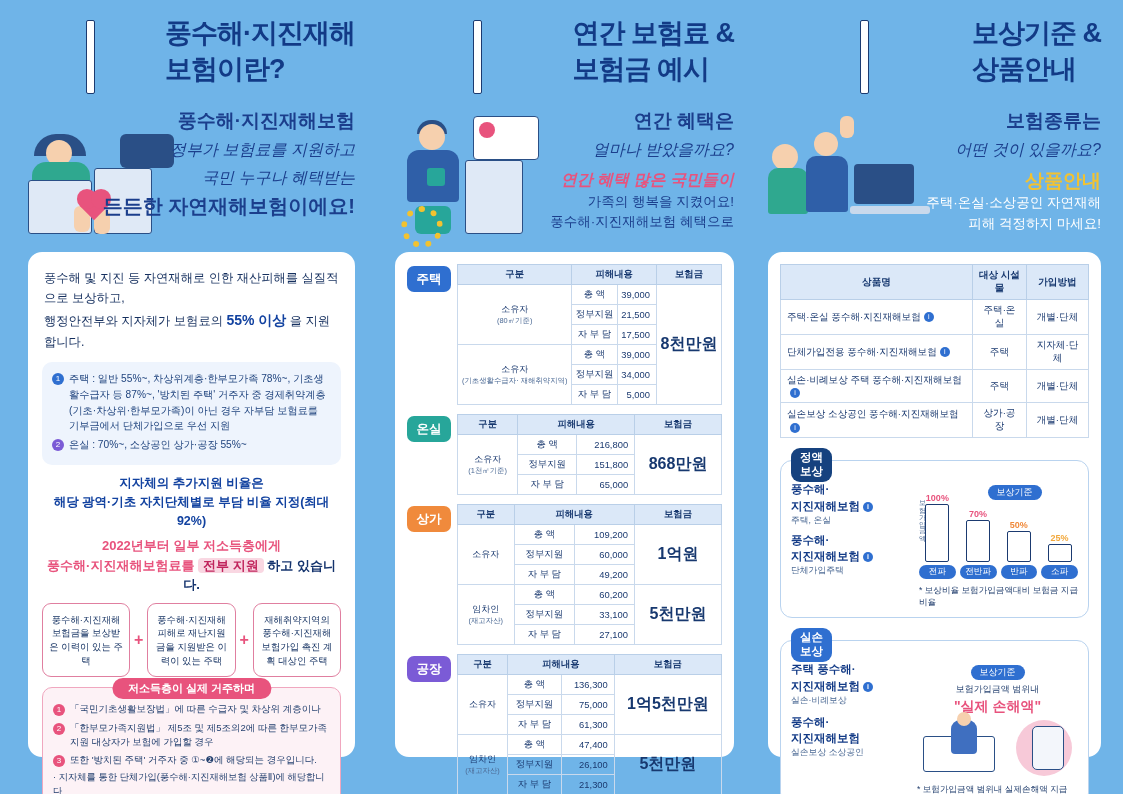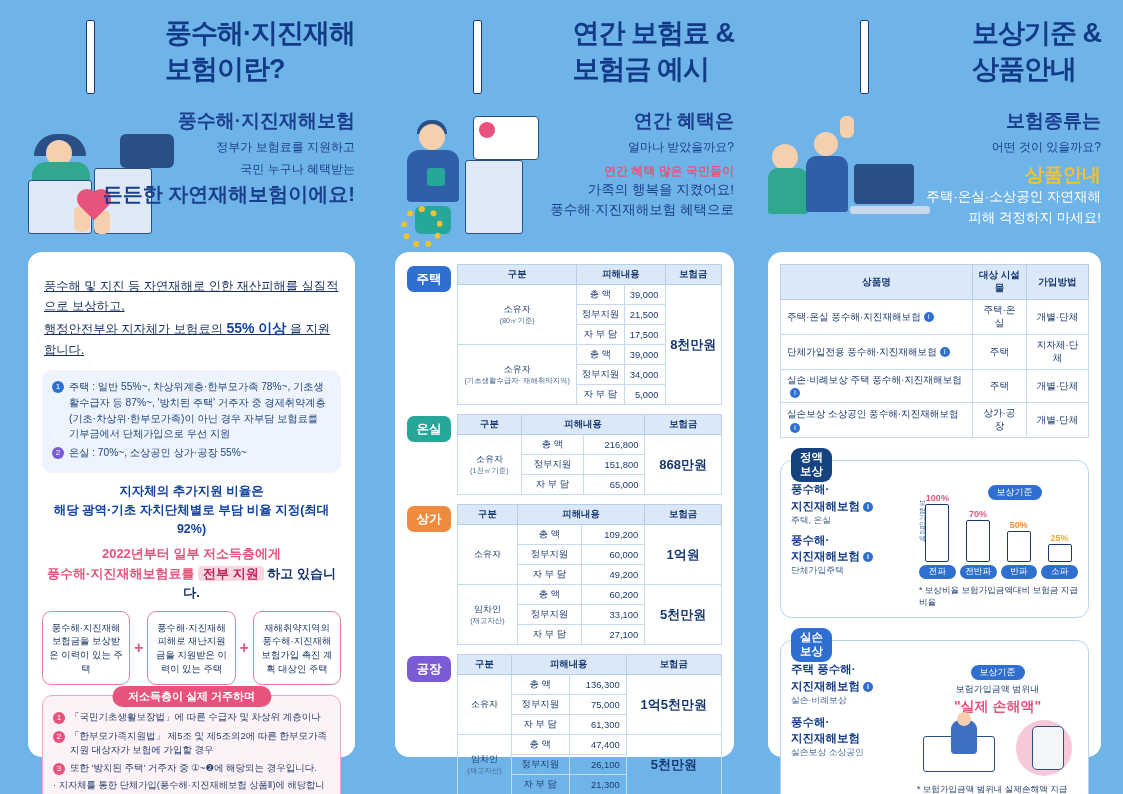--- a/index.html
+++ b/index.html
@@ -20,31 +20,31 @@
   .head{display:flex;gap:12px;align-items:flex-start;margin-bottom:10px;}
   .head .bar{width:7px;height:72px;background:#fff;border-radius:2px;flex:0 0 7px;margin-top:4px;}
   .head h1{
     margin:0;color:#123a86;font-size:27px;line-height:1.33;font-weight:bold;letter-spacing:-1px;
   }
 
   
   .hero{position:relative;height:140px;margin-bottom:8px;}
   .hero .txt{position:absolute;right:0;top:4px;text-align:right;color:#123a86;}
   .hero .t1{font-size:19px;font-weight:bold;color:#1b3e8c;line-height:1.35;}
-  .hero .t2{font-size:12px;color:#1b3e8c;line-height:1.5;margin-top:4px;}
+  .hero .t2{font-size:16px;color:#1b3e8c;line-height:1.5;margin-top:4px;font-style:italic;}
   .hero .t3{font-size:13.5px;color:#1b3e8c;line-height:1.5;}
   .hero .pink{color:#e8537d;font-weight:bold;}
 
   
   .card{background:#fff;border-radius:14px;padding:14px 14px 12px;box-sizing:border-box;}
   .card1{height:505px;}
   .card2{height:505px;padding:12px 12px 10px;}
   .card3{height:505px;padding:12px 12px 10px;}
 
-  .p-lead{font-size:12.3px;color:#16305f;line-height:1.65;margin:10px 2px 10px;text-decoration:underline;}
+  .p-lead{font-size:12.3px;color:#16305f;line-height:1.65;margin:2px 2px 10px;}
   .p-lead b{color:#1242a0;font-size:14px;}
 
   .bluebox{background:#eef4fd;border-radius:10px;padding:9px 10px;font-size:10.2px;color:#21457f;line-height:1.55;}
   .bluebox .row{display:flex;gap:5px;margin-bottom:3px;}
   .dotnum{flex:0 0 12px;height:12px;border-radius:50%;background:#2f6fd0;color:#fff;font-size:8px;line-height:12px;text-align:center;margin-top:2px;}
   .dotnum.v2{background:#7b5bd6;}
 
   .centerline{text-align:center;font-size:12.5px;color:#1242a0;font-weight:bold;line-height:1.5;margin:9px 0 6px;}
 
   .pinkline{text-align:center;font-size:13px;color:#14336d;font-weight:bold;line-height:1.5;margin:4px 0 8px;}
@@ -69,21 +69,21 @@
   .tlabel{flex:0 0 44px;height:26px;border-radius:7px;background:#2f6fd0;color:#fff;font-size:12.5px;font-weight:bold;
           display:flex;align-items:center;justify-content:center;margin-top:2px;margin-right:6px;}
   .tlabel.green{background:#27a69a;}
   .tlabel.orange{background:#f08a3c;}
   .tlabel.purple{background:#7b5bd6;}
   table.dt{border-collapse:collapse;width:280px;font-size:9.4px;color:#1b3a70;}
   table.dt th{background:#dbe8f8;border:1px solid #b9cfe8;font-weight:bold;padding:2px 2px;color:#17386f;height:15px;}
   table.dt td{border:1px solid #c9d9ec;padding:2px 3px;text-align:center;height:15px;}
   table.dt td.l{text-align:center;font-size:9px;line-height:1.25;}
   table.dt td.r{text-align:right;padding-right:6px;}
-  table.dt td.amt{font-weight:bold;font-size:13px;color:#17386f;}
+  table.dt td.amt{font-weight:bold;font-size:16px;color:#17386f;}
   .sub{font-size:7.4px;color:#4c6a95;display:block;}
 
   
   table.pt{border-collapse:collapse;width:100%;font-size:9.6px;color:#1b3a70;margin-bottom:10px;}
   table.pt th{background:#dbe8f8;border:1px solid #b9cfe8;font-weight:bold;padding:4px 2px;color:#17386f;}
   table.pt td{border:1px solid #c9d9ec;padding:4px 6px;}
   table.pt td.c{text-align:center;}
   .infodot{display:inline-block;width:10px;height:10px;border-radius:50%;background:#2f6fd0;color:#fff;font-size:7px;
            line-height:10px;text-align:center;vertical-align:middle;margin-left:3px;}
 

